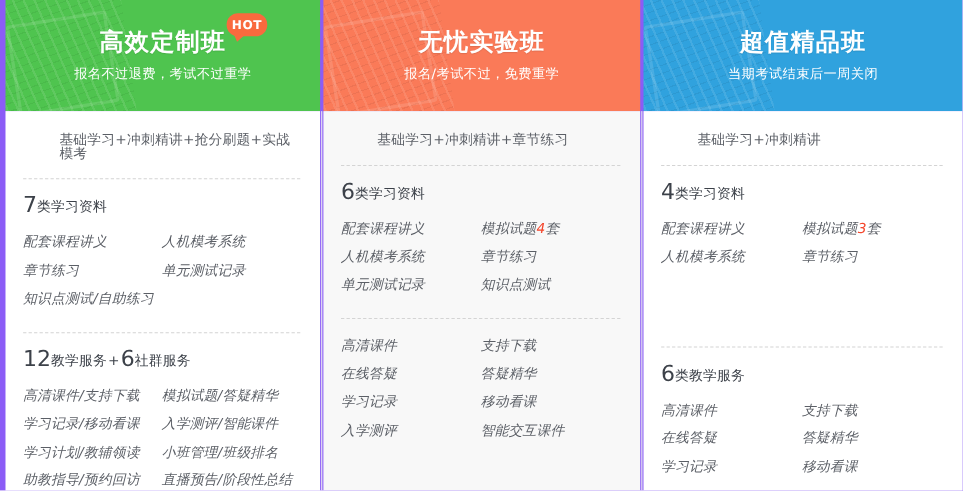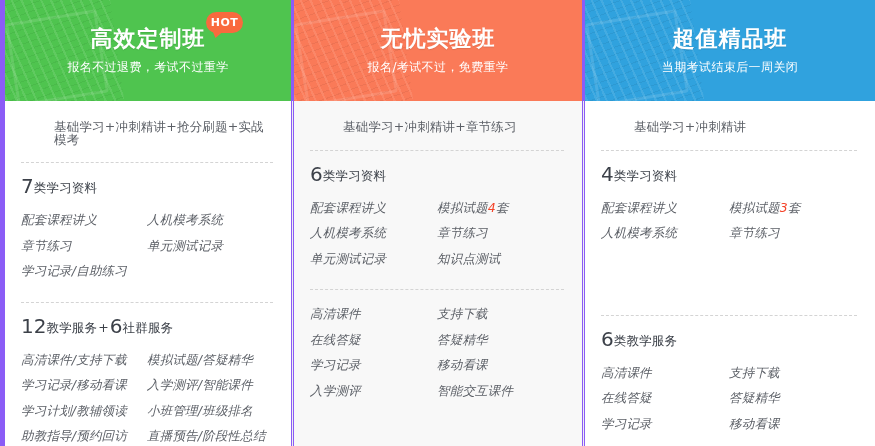--- a/index.html
+++ b/index.html
@@ -216,21 +216,21 @@
           <div class="divider"></div>
 
           <div class="sect-head">
             <span class="num">7</span><span class="txt">类学习资料</span>
           </div>
           <div class="grid">
             <div class="cell">配套课程讲义</div>
             <div class="cell">人机模考系统</div>
             <div class="cell">章节练习</div>
             <div class="cell">单元测试记录</div>
-            <div class="cell">学习记录/自助练习</div>
+            <div class="cell">知识点测试/自助练习</div>
           </div>
 
           <div class="divider"></div>
 
           <div class="sect-head">
             <span class="num">12</span><span class="txt">教学服务</span><span class="plus">+</span><span class="num">6</span><span class="txt">社群服务</span>
           </div>
           <div class="grid">
             <div class="cell">高清课件/支持下载</div>
             <div class="cell">模拟试题/答疑精华</div>

